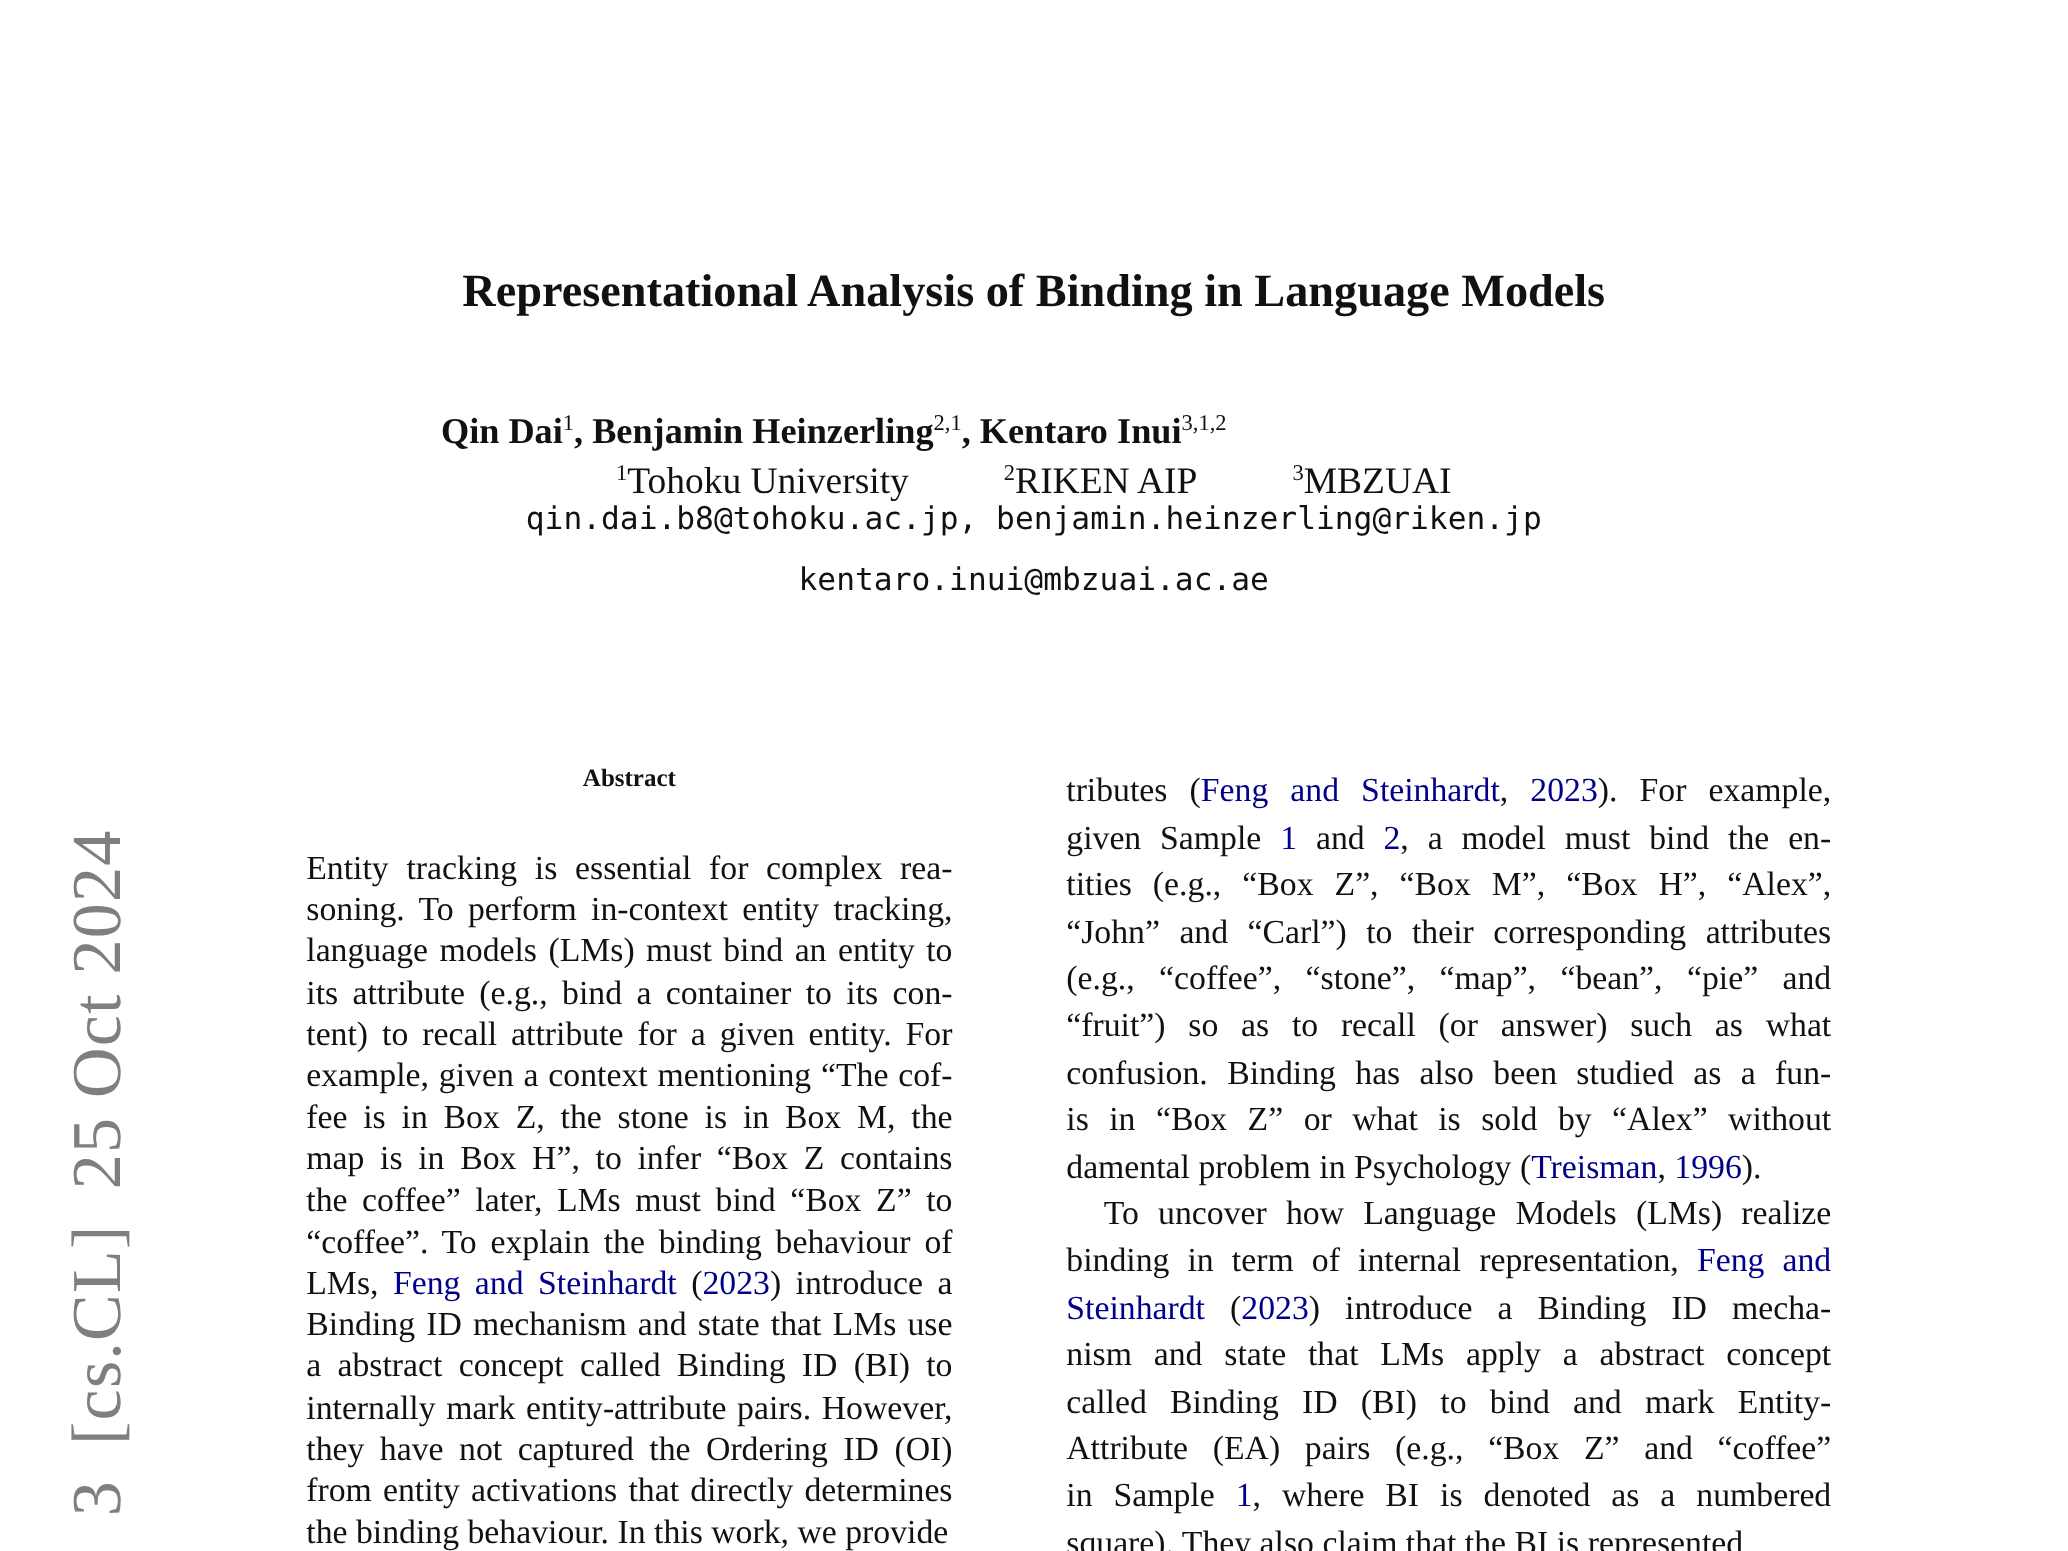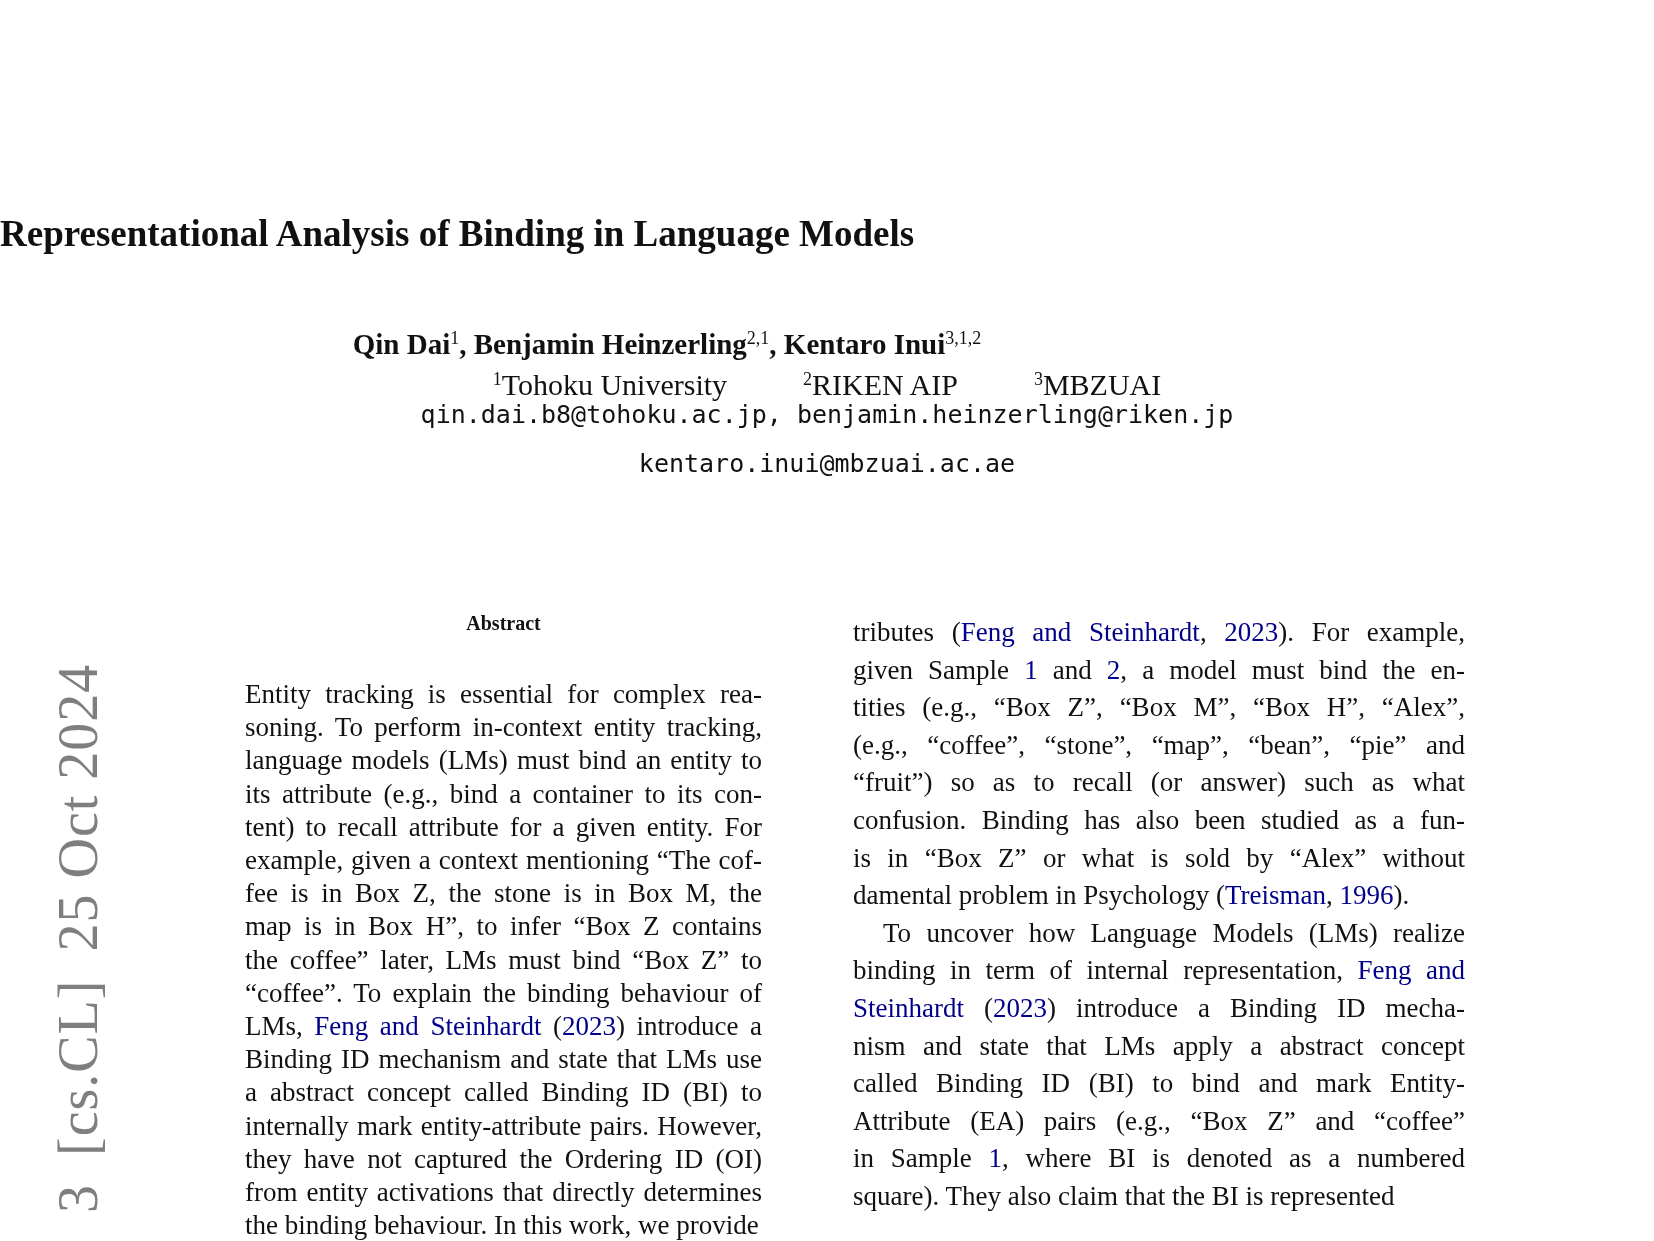--- a/index.html
+++ b/index.html
@@ -2,21 +2,21 @@
 <html><head>
 <meta charset="utf-8">
 <style>
   html, body { margin:0; padding:0; background:#ffffff; }
   body { width:1654px; height:1241px; position:relative; overflow:hidden;
          font-family:"Liberation Serif", "DejaVu Serif", serif; color:#111; }
   .arxiv-stamp { position:absolute; left:46px; top:1241px; transform-origin:0 0;
          transform:rotate(-90deg); white-space:nowrap; font-size:56px; color:#7f7f7f;
          font-family:"Liberation Serif", serif; letter-spacing:1px; }
   .arxiv-stamp span { margin-left:28px; }
-  .title { position:absolute; left:0; width:1654px; top:212px; text-align:left;
+  .title { position:absolute; left:0; width:1654px; top:212px; text-align:center;
            font-weight:bold; font-size:37px; }
   .authors { position:absolute; left:0; width:1334px; top:328px; text-align:center;
              font-weight:bold; font-size:29px; }
   .authors sup, .affils sup { font-weight:normal; font-size:18px; vertical-align:10px; }
   .affils { position:absolute; left:0; width:1654px; top:368px; text-align:center; font-size:30px; }
   .affils .aff { margin:0 38px;text-align:right; }
   .email { position:absolute; left:0; width:1654px; text-align:center;
            font-family:"DejaVu Sans Mono", "Liberation Mono", monospace; font-size:25px; }
   .email.e1 { top:400px; }
   .email.e2 { top:449px; }
@@ -66,20 +66,21 @@
     <span class="ln">a abstract concept called Binding ID (BI) to</span>
     <span class="ln">internally mark entity-attribute pairs. However,</span>
     <span class="ln">they have not captured the Ordering ID (OI)</span>
     <span class="ln">from entity activations that directly determines</span>
     <span class="ln last">the binding behaviour. In this work, we provide</span>
   </div>
 <div class="col right" id="intro-col">
     <span class="ln"><span>tributes (</span><span class="link">Feng and Steinhardt</span><span>, </span><span class="link">2023</span><span>). For example,</span></span>
     <span class="ln"><span>given Sample </span><span class="link">1</span><span> and </span><span class="link">2</span><span>, a model must bind the en-</span></span>
     <span class="ln">tities (e.g., “Box Z”, “Box M”, “Box H”, “Alex”,</span>
+    <span class="ln">“John” and “Carl”) to their corresponding attributes</span>
     <span class="ln">(e.g., “coffee”, “stone”, “map”, “bean”, “pie” and</span>
     <span class="ln">“fruit”) so as to recall (or answer) such as what</span>
     <span class="ln">confusion. Binding has also been studied as a fun-</span>
     <span class="ln">is in “Box Z” or what is sold by “Alex” without</span>
     <span class="ln last"><span>damental problem in Psychology (</span><span class="link">Treisman</span><span>, </span><span class="link">1996</span><span>).</span></span>
     <span class="ln indent">To uncover how Language Models (LMs) realize</span>
     <span class="ln"><span>binding in term of internal representation, </span><span class="link">Feng and</span></span>
     <span class="ln"><span class="link">Steinhardt</span><span> (</span><span class="link">2023</span><span>) introduce a Binding ID mecha-</span></span>
     <span class="ln">nism and state that LMs apply a abstract concept</span>
     <span class="ln">called Binding ID (BI) to bind and mark Entity-</span>

